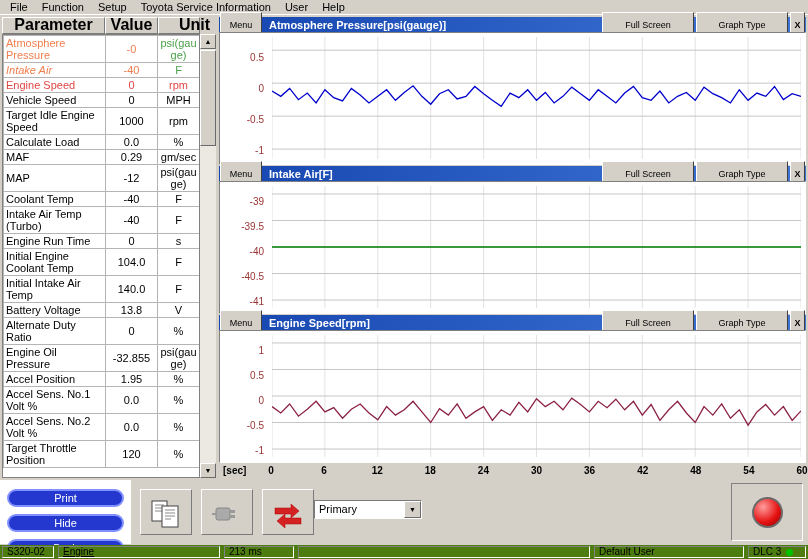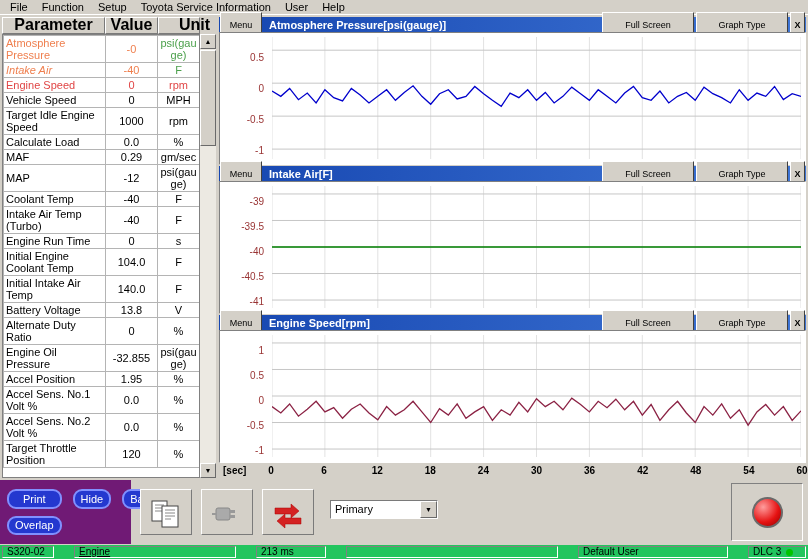--- a/index.html
+++ b/index.html
@@ -50,41 +50,41 @@
   .plot svg { position:absolute; left:52px; top:4px; width:calc(100% - 56px); height:calc(100% - 9px); }
   .ylabels { position:absolute; left:0; top:4px; bottom:5px; width:48px;margin-top:8px; }
   .ylabels span { position:absolute; right:4px; transform:translateY(-50%); font-size:10px;
     color:#993333; white-space:nowrap; }
   .xaxis { position:absolute; left:0; right:0; top:447px; height:14px; }
   .xunit { position:absolute; left:4px; top:1px; font-size:10px; font-weight:bold; }
   .xticks { position:absolute; left:52px; right:4px; top:1px; height:13px; }
   .xticks span { position:absolute; transform:translateX(-50%); font-size:10px; font-weight:bold; }
   
   .bottombar { position:absolute; left:0; right:0; top:480px; height:64px; background:#d4d0c8; }
-  .navpanel { position:absolute; left:0; top:0; width:131px; height:64px; background:#701a75;
-    display:grid; grid-template-columns:1fr 1fr 1fr; gap:7px 11px; padding:9px 7px; }
+  .navpanel { position:absolute; left:0; top:0; width:131px; height:64px; background:#ffffff;
+    display:grid; grid-template-columns:1fr; gap:7px 23px; padding:9px 7px; }
   .navbtn { background:#2438cf; color:#fff; border:2px solid #8090ff; border-radius:9px;
     font-size:11px; font-family:"Liberation Sans",sans-serif; cursor:default; }
   .iconbtn { position:absolute; top:9px; width:52px; height:46px; background:#d4d0c8;
     border:1px solid; border-color:#fff #7a7a7a #7a7a7a #fff; padding:0; cursor:default; }
   .iconbtn svg { display:block; margin:4px auto 0; }
   #icon1{ left:140px; } #icon2{ left:201px; } #icon3{ left:262px; }
-  .dropdown { position:absolute; left:330px; top:20px; width:108px; height:19px; background:#fff;
+  .dropdown { position:absolute; left:314px; top:20px; width:108px; height:19px; background:#fff;
     border:1px solid; border-color:#7a7a7a #fff #fff #7a7a7a; display:flex; cursor:default; }
   .dd-text { flex:1; padding:2px 4px; font-size:11px; line-height:13px; }
   .dd-btn { width:17px; background:#d4d0c8; border:1px solid; border-color:#fff #6a6a6a #6a6a6a #fff;
     text-align:center; font-size:7px; line-height:15px; }
   .recpanel { position:absolute; right:5px; top:3px; width:72px; height:58px;
     border:1px solid; border-color:#808080 #fff #fff #808080; }
   .recbtn { position:absolute; left:20px; top:13px; width:31px; height:31px; border-radius:50%;
     border:2px solid #6a6a6a; cursor:default;
     background:radial-gradient(circle at 34% 30%, #ff9d9d, #e61212 58%, #8c0000); }
   
-  .statusbar { position:absolute; left:0; right:0; bottom:0; height:14px; background:#22c55e;
-    display:flex; gap:20px; padding:1px 2px; font-size:10px; }
+  .statusbar { position:absolute; left:0; right:0; bottom:0; height:14px; background:#4d7c0f;
+    display:flex; gap:4px; padding:1px 2px; font-size:10px; }
   .sseg { border:1px solid; border-color:#808080 #fff #fff #808080; padding:0 4px;
     line-height:10px; white-space:nowrap; overflow:hidden; display:flex; align-items:center; }
   .sseg.s1{ width:52px; } .sseg.s2{ width:162px;text-decoration:underline; } .sseg.s3{ width:70px; }
   .sseg.fill{ flex:1; } .sseg.user{ width:150px; } .sseg.dlc{ width:58px; }
   .greendot { display:inline-block; width:7px; height:7px; border-radius:50%;
     background:#00c400; margin-left:5px; }
 </style>
 </head>
 <body>
 

